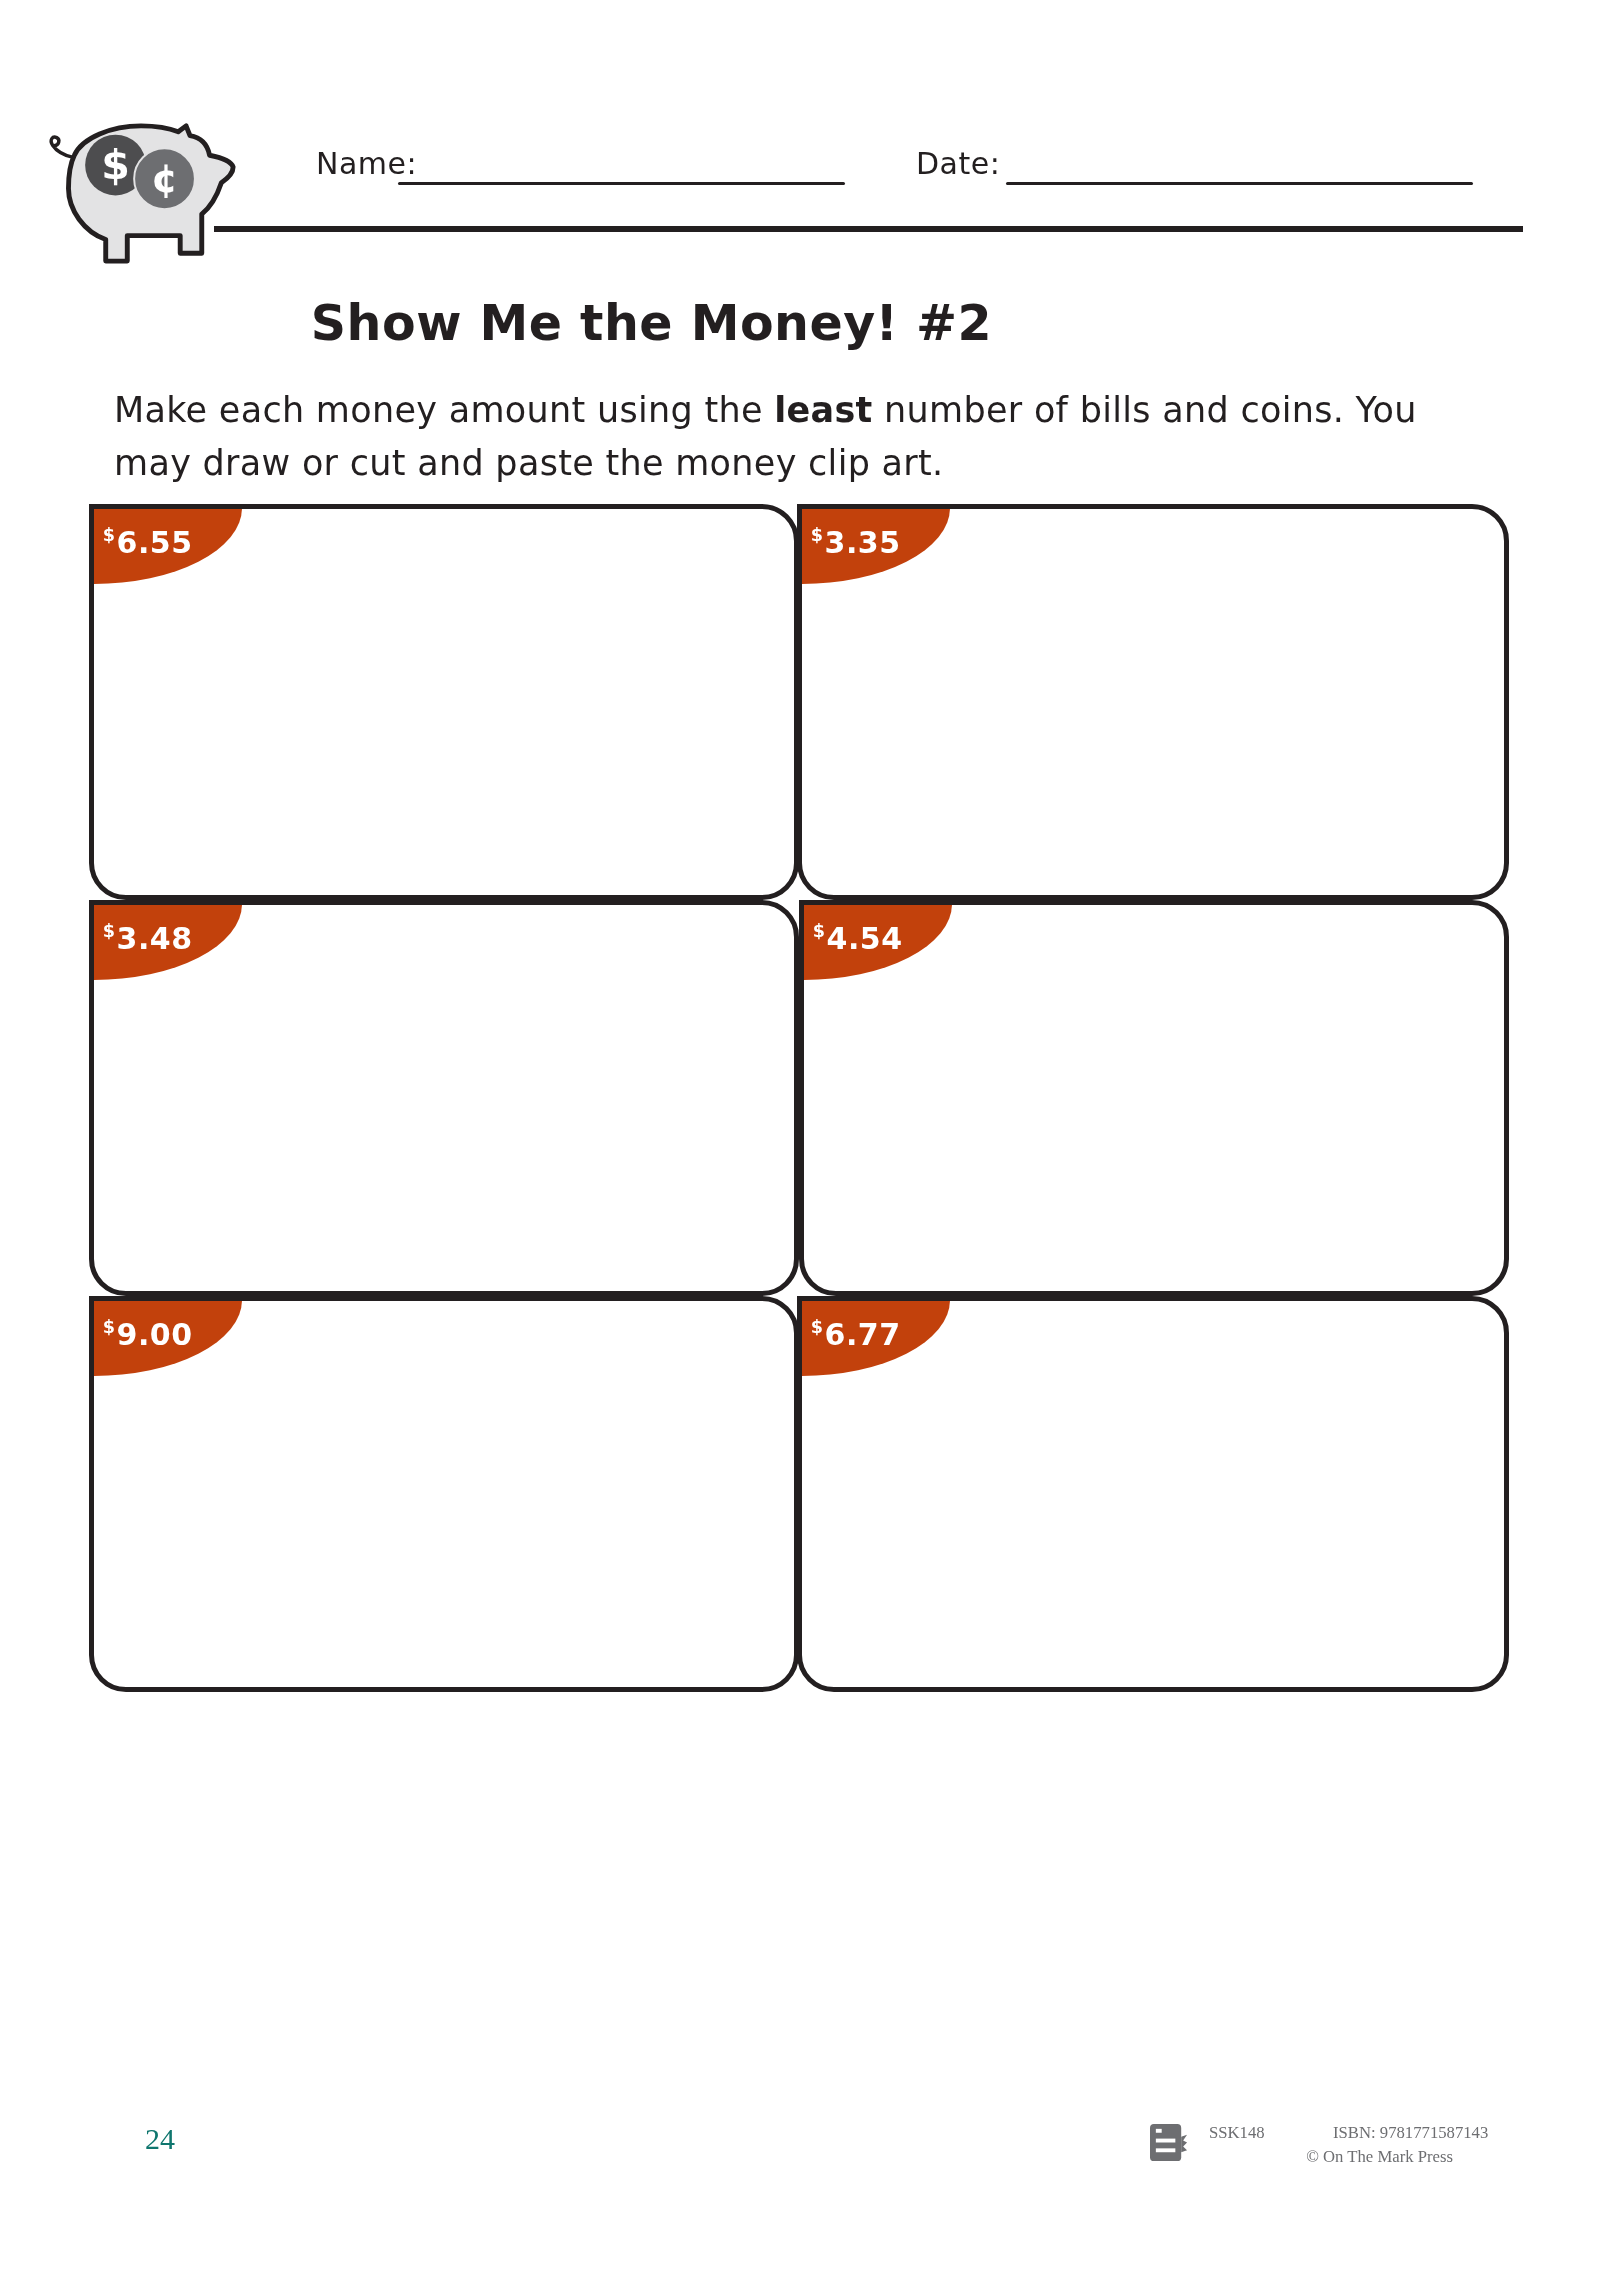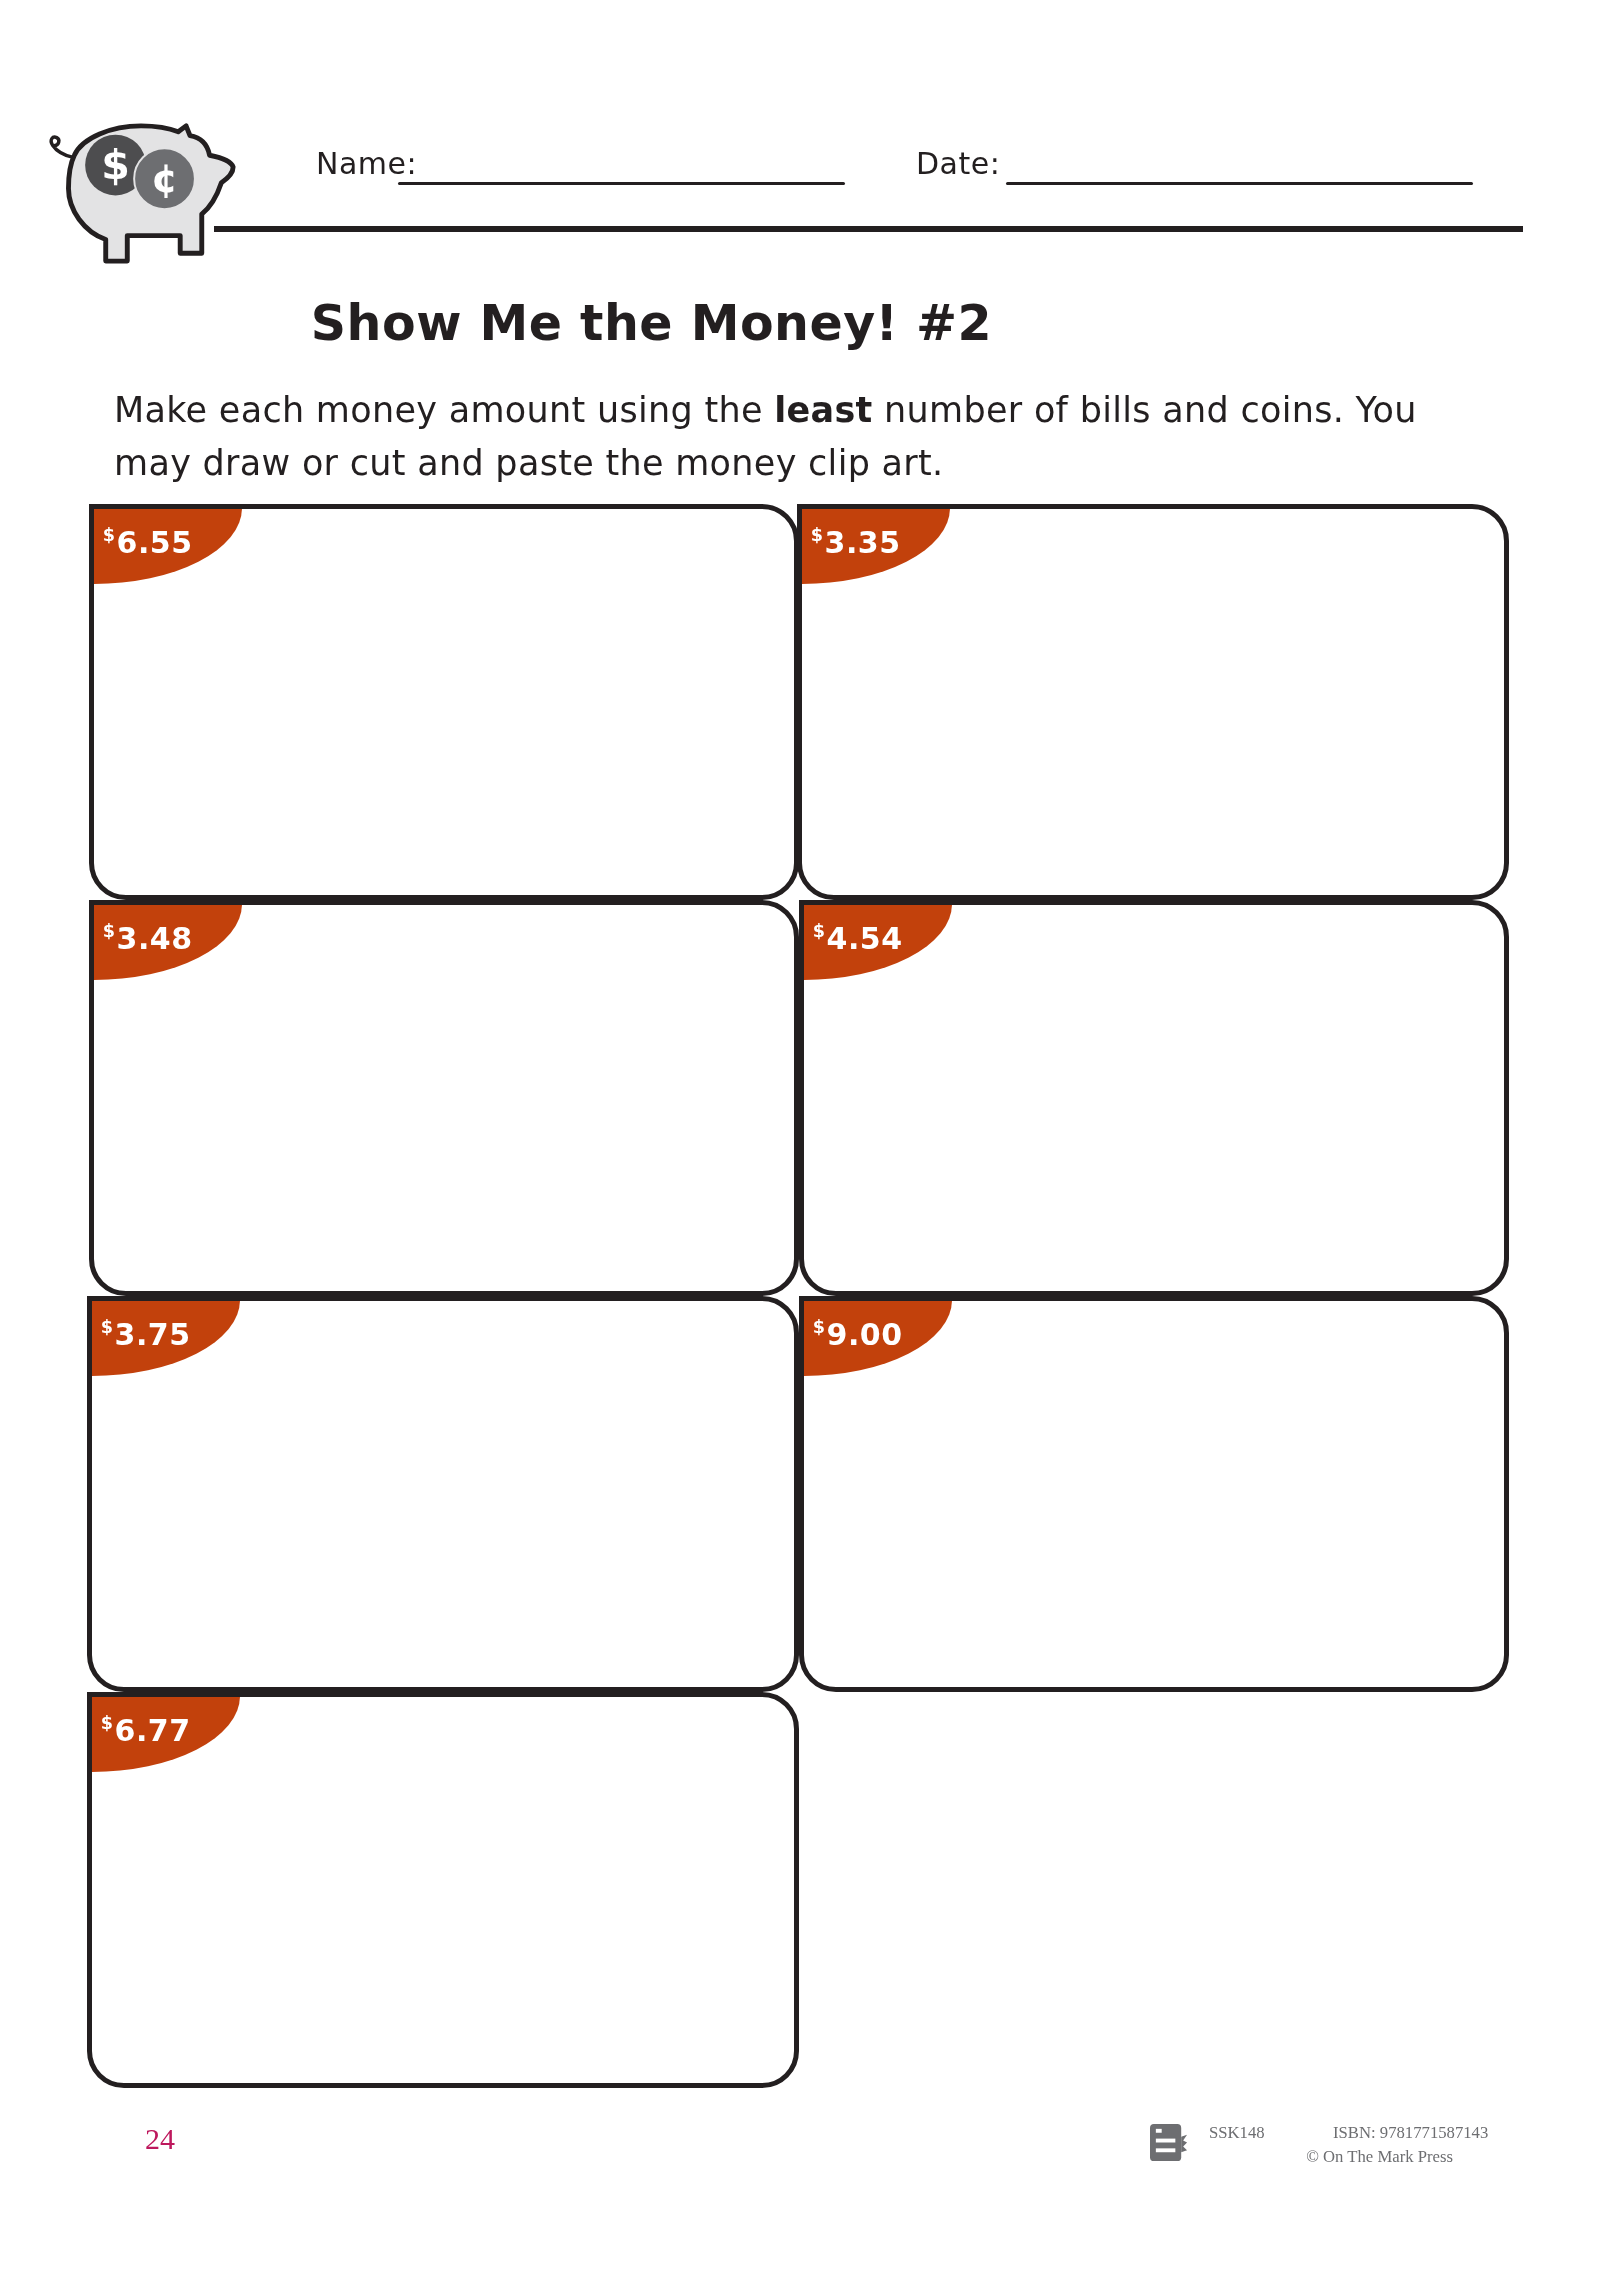--- a/index.html
+++ b/index.html
@@ -123,21 +123,21 @@
     }
 
     
     .page-number {
       position: absolute;
       left: 145px;
       top: 2123px;
       font-family: "Liberation Serif", serif;
       font-size: 30px;
       line-height: 31px;
-      color: #be185d;
+      color: #0f766e;
     }
     .publisher-icon {
       position: absolute;
       left: 1149px;
       top: 2123px;
       width: 41px;
       height: 39px;
     }
     .footer-line {
       position: absolute;
@@ -201,25 +201,20 @@
   <div class="answer-box">
     <div class="amount-tab">
       <span class="amount-label"><span class="dollar-sign">$</span><span>3.48</span></span>
     </div>
   </div>
   <div class="answer-box">
     <div class="amount-tab">
       <span class="amount-label"><span class="dollar-sign">$</span><span>4.54</span></span>
     </div>
   </div>
-  <div class="answer-box col-1">
-    <div class="amount-tab">
-      <span class="amount-label"><span class="dollar-sign">$</span><span>3.75</span></span>
-    </div>
-  </div>
   <div class="answer-box">
     <div class="amount-tab">
       <span class="amount-label"><span class="dollar-sign">$</span><span>9.00</span></span>
     </div>
   </div>
   <div class="answer-box col-1">
     <div class="amount-tab">
       <span class="amount-label"><span class="dollar-sign">$</span><span>6.77</span></span>
     </div>
   </div>

